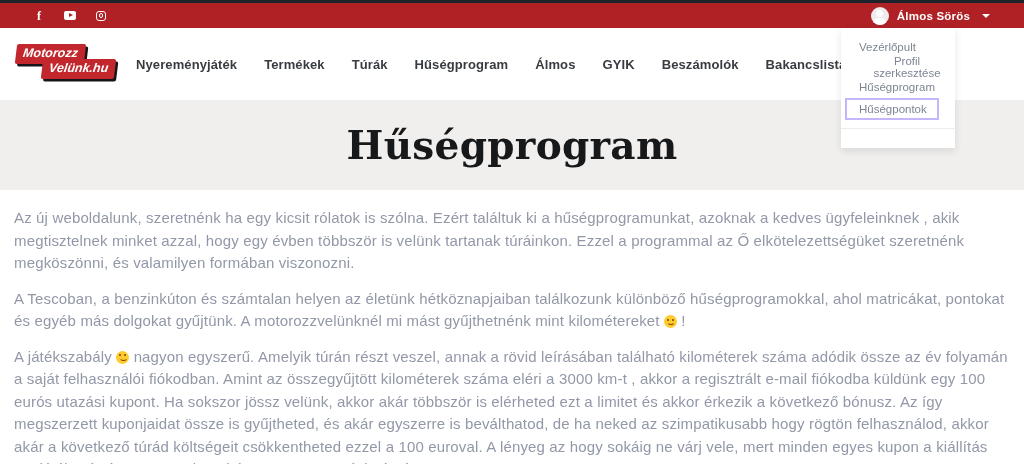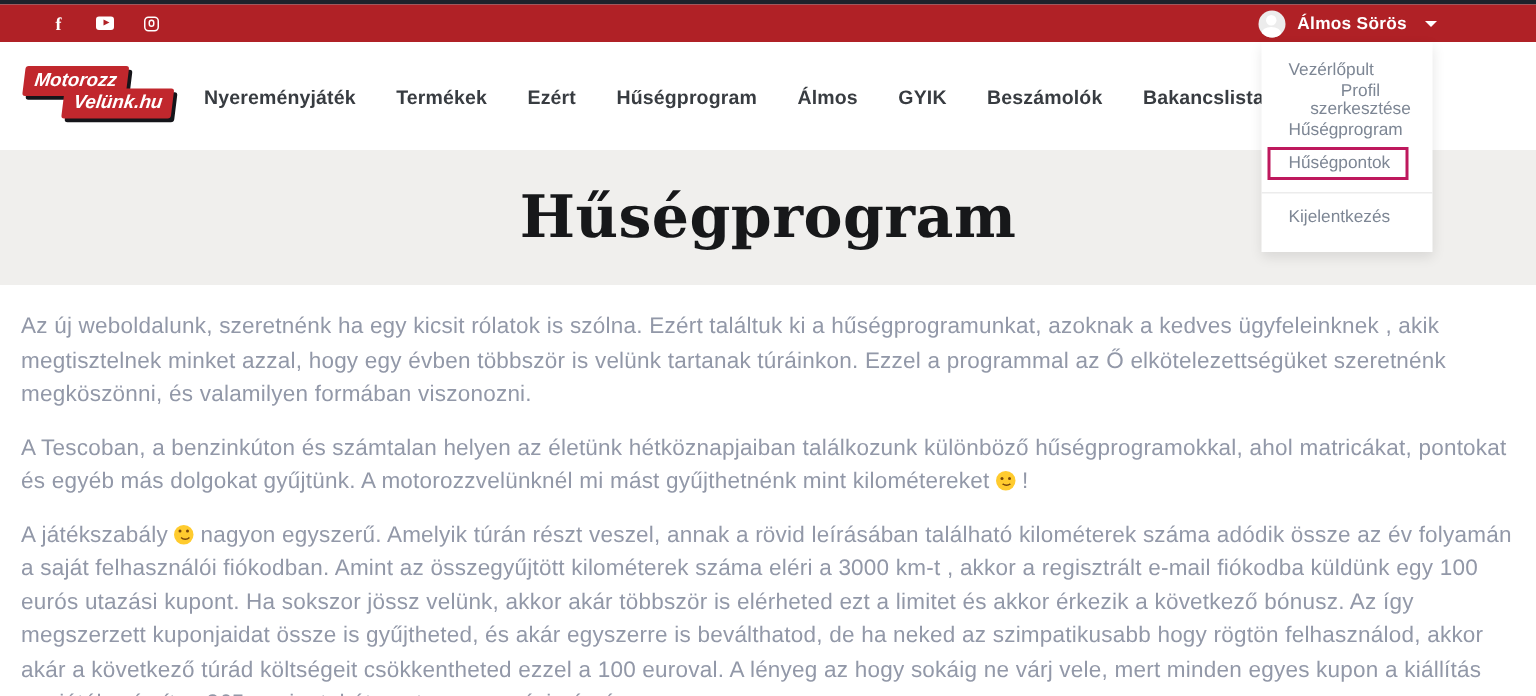--- a/index.html
+++ b/index.html
@@ -2,21 +2,21 @@
 <html><head>
 <meta charset="utf-8">
 <style>
   * { margin:0; padding:0; box-sizing:border-box; }
   html,body { width:1024px; height:464px; overflow:hidden; background:#fff;
               font-family:"Liberation Sans", sans-serif; }
 
   
   .top-strip { height:3px; background:#1d222b; }
   .topbar { height:25px; background:#b02126; display:flex; 
-            justify-content:space-between; padding:0 66px 0 32px; }
+            justify-content:space-between; padding:0 34px 0 32px; }
   .social { display:flex; align-items:center; gap:17px; }
   .icon-btn { display:flex; align-items:center; justify-content:center; width:14px; height:14px; cursor:pointer; }
   .fb::before { content:"f"; color:#fff; font-family:"Liberation Serif", serif;
                 font-weight:bold; font-size:12px; line-height:1; }
   .yt { width:12px; height:9px; background:#fff; border-radius:2px; position:relative; }
   .yt::after { content:""; position:absolute; left:4.5px; top:2px;
                border-left:4px solid #b02126; border-top:2.5px solid transparent; border-bottom:2.5px solid transparent; }
   .ig { width:10px; height:10px; border:1.4px solid #fff; border-radius:3px; position:relative; }
   .ig::after { content:""; position:absolute; inset:1.6px; border:1.2px solid #fff; border-radius:50%; }
   .user-chip { display:flex; align-items:center; gap:8px; cursor:pointer; }
@@ -51,21 +51,21 @@
                    border-radius:50%; background:#77450a; box-shadow:5px 0 0 #77450a; }
   .emoji::after { content:""; position:absolute; left:3px; top:5px; width:6.5px; height:4px;
                   border:1.3px solid #77450a; border-top:none; border-left-color:transparent;
                   border-right-color:transparent; border-radius:0 0 7px 7px; }
 
   
   .dropdown { position:absolute; left:841px; top:28px; width:114px; background:#fff; z-index:50;
               box-shadow:0 3px 8px rgba(0,0,0,.10); padding:9px 0 13px;text-align:center; }
   .dd-item { height:20px; display:flex; align-items:center; padding-left:18px;
              color:#7d8694; font-size:11.5px; cursor:pointer; }
-  .dd-item.hl { border:2px solid #be185d; margin:1px 16px 1px 4px; padding-left:12px; height:22px; }
+  .dd-item.hl { border:2px solid #c4b5fd; margin:1px 16px 1px 4px; padding-left:12px; height:22px; }
   .dd-divider { border-top:1px solid #ececec; margin:8px 0 6px; }
 </style>
 </head>
 <body>
 
 <div class="top-strip"></div>
 
 <div class="topbar">
   <div class="social">
     <span class="icon-btn fb"></span>
@@ -84,36 +84,35 @@
 </div>
 
 <div class="header">
   <div class="logo">
     <span class="logo-chip first">Motorozz</span>
     <span class="logo-chip second">Velünk.hu</span>
   </div>
   <nav class="nav">
     <a>Nyereményjáték</a>
     <a>Termékek</a>
-    <a>Ezért</a>
+    <a>Túrák</a>
     <a>Hűségprogram</a>
     <a>Álmos</a>
     <a>GYIK</a>
     <a>Beszámolók</a>
     <a>Bakancslista</a>
   </nav>
 </div>
 
 <div class="dropdown">
   <div class="dd-item">Vezérlőpult</div>
   <div class="dd-item">Profil szerkesztése</div>
   <div class="dd-item">Hűségprogram</div>
   <div class="dd-item hl">Hűségpontok</div>
   <div class="dd-divider"></div>
-  <div class="dd-item">Kijelentkezés</div>
 </div>
 
 <div class="hero">
   <h1>Hűségprogram</h1>
 </div>
 
 <div class="content">
   <p><span>Az új weboldalunk, szeretnénk ha egy kicsit rólatok is szólna. Ezért találtuk ki a hűségprogramunkat, azoknak a kedves ügyfeleinknek , akik megtisztelnek minket azzal, hogy egy évben többször is velünk tartanak túráinkon. Ezzel a programmal az Ő elkötelezettségüket szeretnénk megköszönni, és valamilyen formában viszonozni.</span></p>
   <p><span>A Tescoban, a benzinkúton és számtalan helyen az életünk hétköznapjaiban találkozunk különböző hűségprogramokkal, ahol matricákat, pontokat  és egyéb más dolgokat gyűjtünk.  A motorozzvelünknél mi mást gyűjthetnénk mint kilométereket </span><span class="emoji"></span><span> !</span></p>
   <p><span>A játékszabály </span><span class="emoji"></span><span> nagyon egyszerű. Amelyik túrán részt veszel, annak a rövid leírásában található kilométerek száma adódik össze az év folyamán a saját felhasználói fiókodban. Amint az összegyűjtött kilométerek száma eléri a 3000 km-t , akkor a regisztrált e-mail fiókodba küldünk egy 100 eurós utazási kupont. Ha sokszor jössz velünk, akkor akár többször is elérheted ezt a limitet és akkor érkezik a következő bónusz. Az így megszerzett kuponjaidat össze is gyűjtheted, és akár egyszerre is beválthatod, de ha neked az szimpatikusabb hogy rögtön felhasználod, akkor akár a következő túrád költségeit csökkentheted ezzel a 100 euroval. A lényeg az hogy sokáig ne várj vele, mert minden egyes kupon a kiállítás napjától számítva 365 napig, tehát pontosan egy évig érvényes.</span></p>

